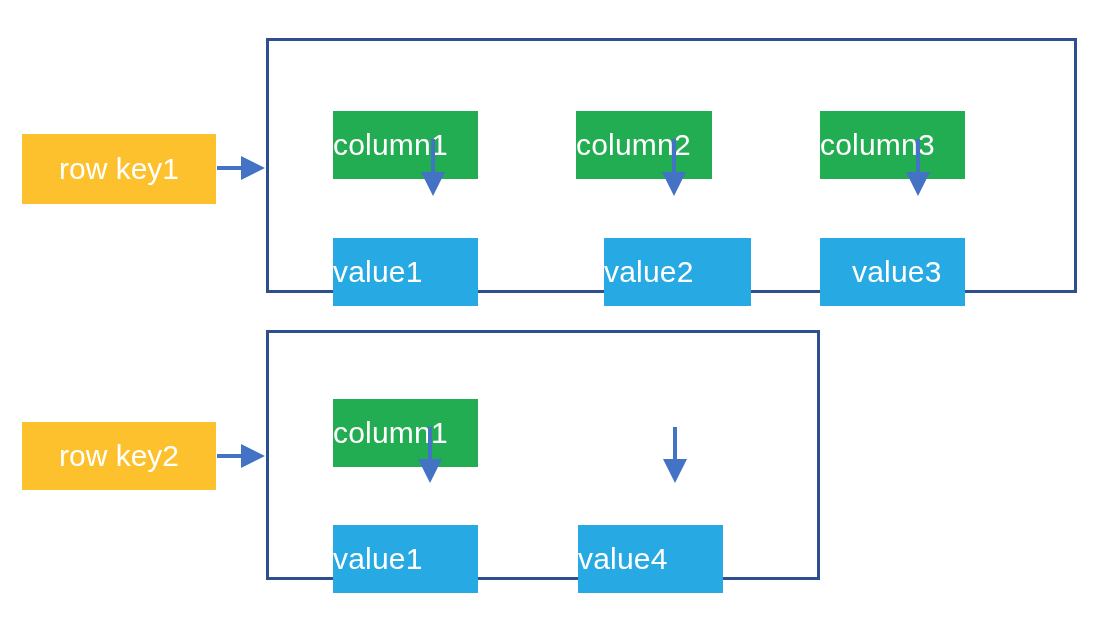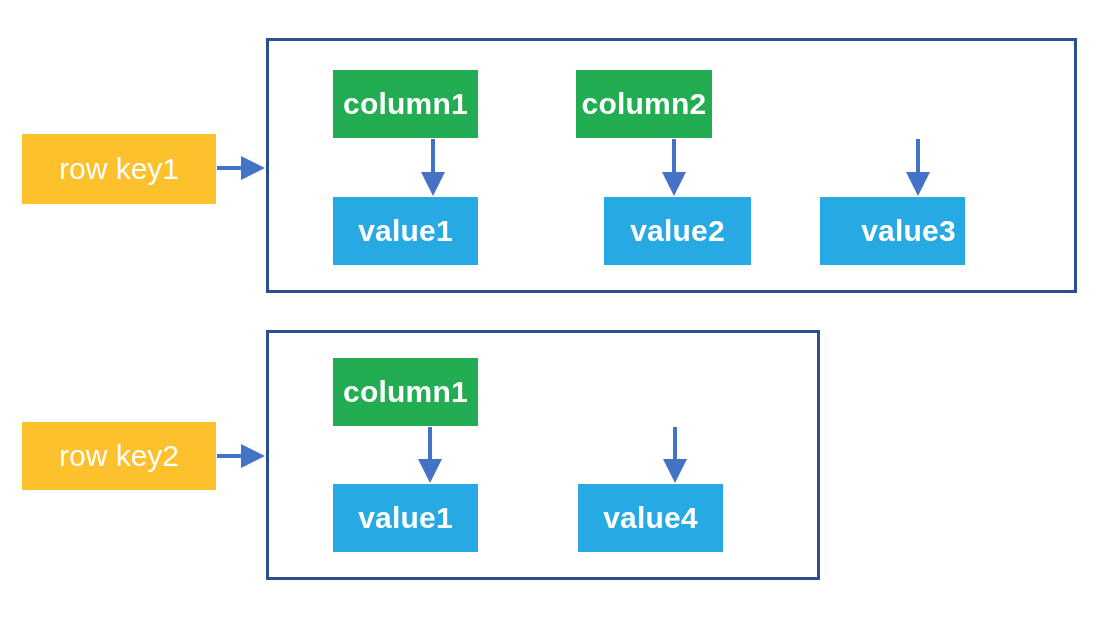--- a/index.html
+++ b/index.html
@@ -25,27 +25,28 @@
     border: 3px solid #2e4f8f;
     background: transparent;
   }
 
   
   .cell {
     position: absolute;
     box-sizing: border-box;
     display: flex;
     align-items: center;
-    justify-content: center;
+    justify-content: flex-start;
     color: #ffffff;
     font-size: 30px;
-    font-weight: 700;
+    font-weight: 400;
     letter-spacing: 0.2px;
     line-height: 1;
     white-space: nowrap;
+    margin-top: 41px;
   }
   .cell.column { background: #22ad52; }
   .cell.value  { background: #27aae4; }
 
   
   .rowkey {
     position: absolute;
     box-sizing: border-box;
     display: flex;
     align-items: center;
@@ -76,20 +77,23 @@
     <span>row key1</span>
   </div>
 
   <div class="row-container" style="left:266px; top:38px; width:811px; height:255px;"></div>
 
   <div class="cell column" style="left:333px; top:70px; width:145px; height:68px;">
     <span>column1</span>
   </div>
   <div class="cell column" style="left:576px; top:70px; width:136px; height:68px;">
     <span>column2</span>
+  </div>
+  <div class="cell column" style="left:820px; top:70px; width:145px; height:68px;">
+    <span>column3</span>
   </div>
 
   <div class="cell value" style="left:333px; top:197px; width:145px; height:68px;">
     <span>value1</span>
   </div>
   <div class="cell value" style="left:604px; top:197px; width:147px; height:68px;">
     <span>value2</span>
   </div>
   <div class="cell value" style="left:820px; top:197px; width:145px; height:68px;padding-left:32px;">
     <span>value3</span>

